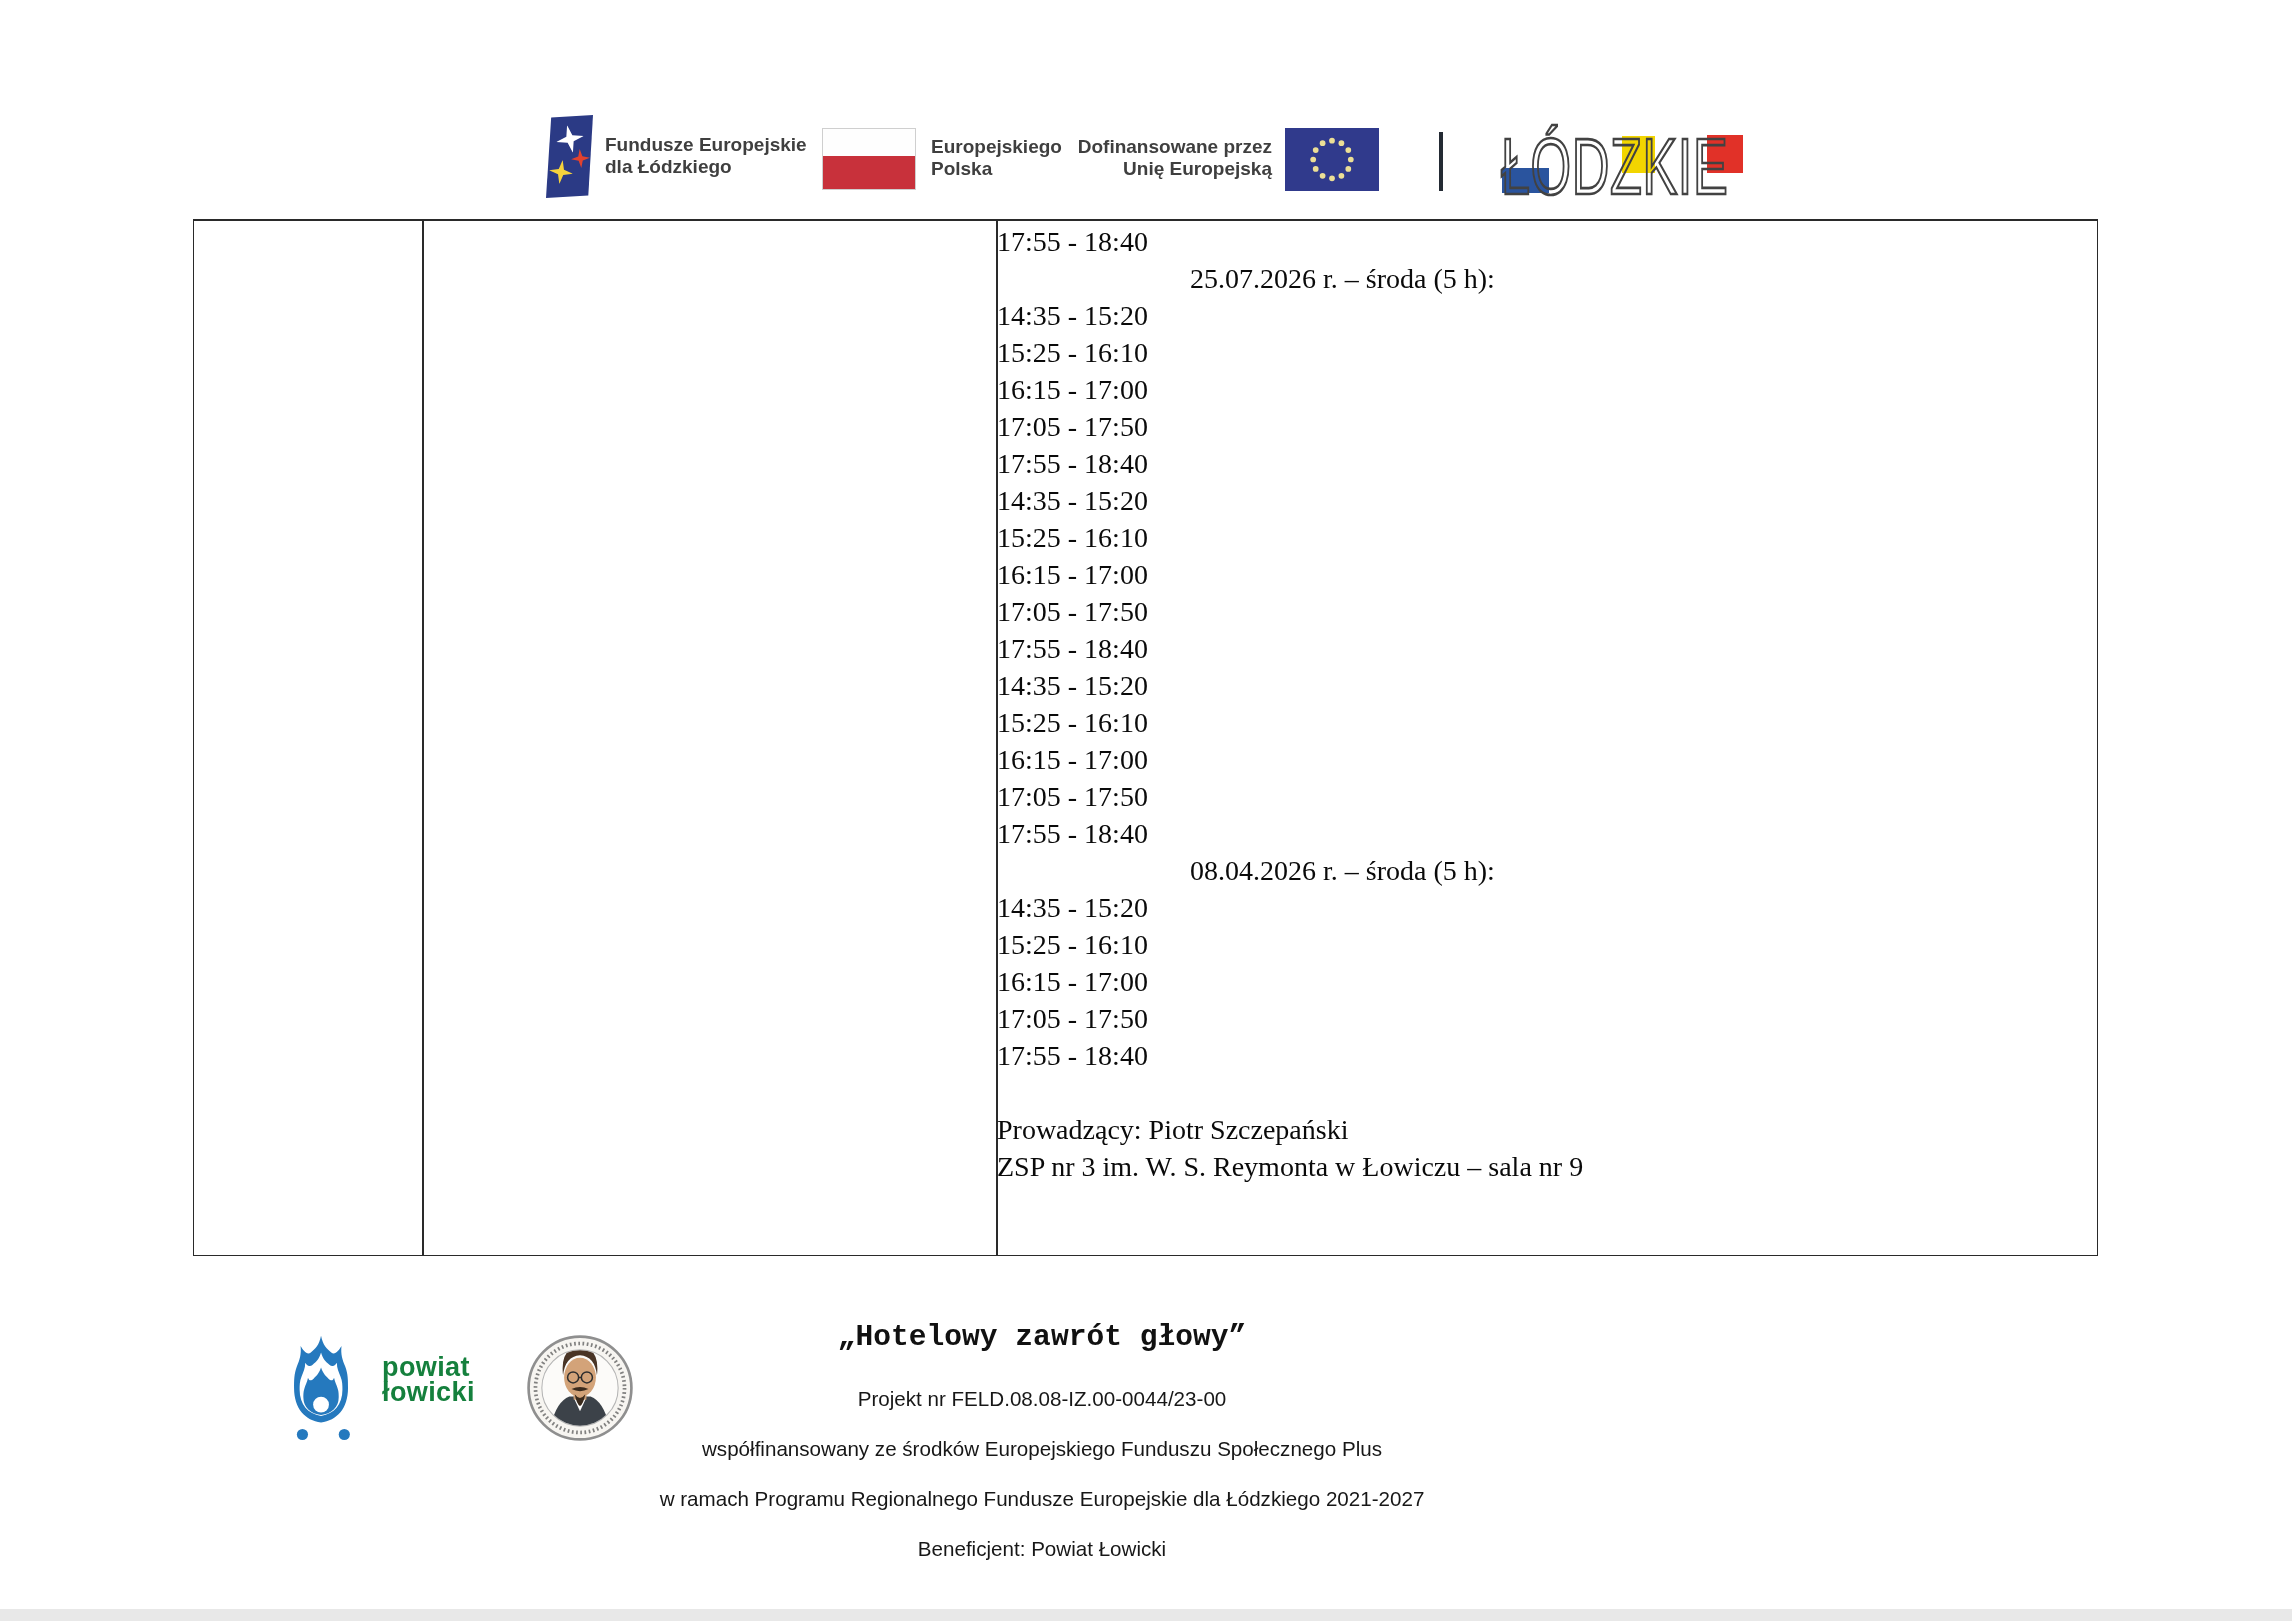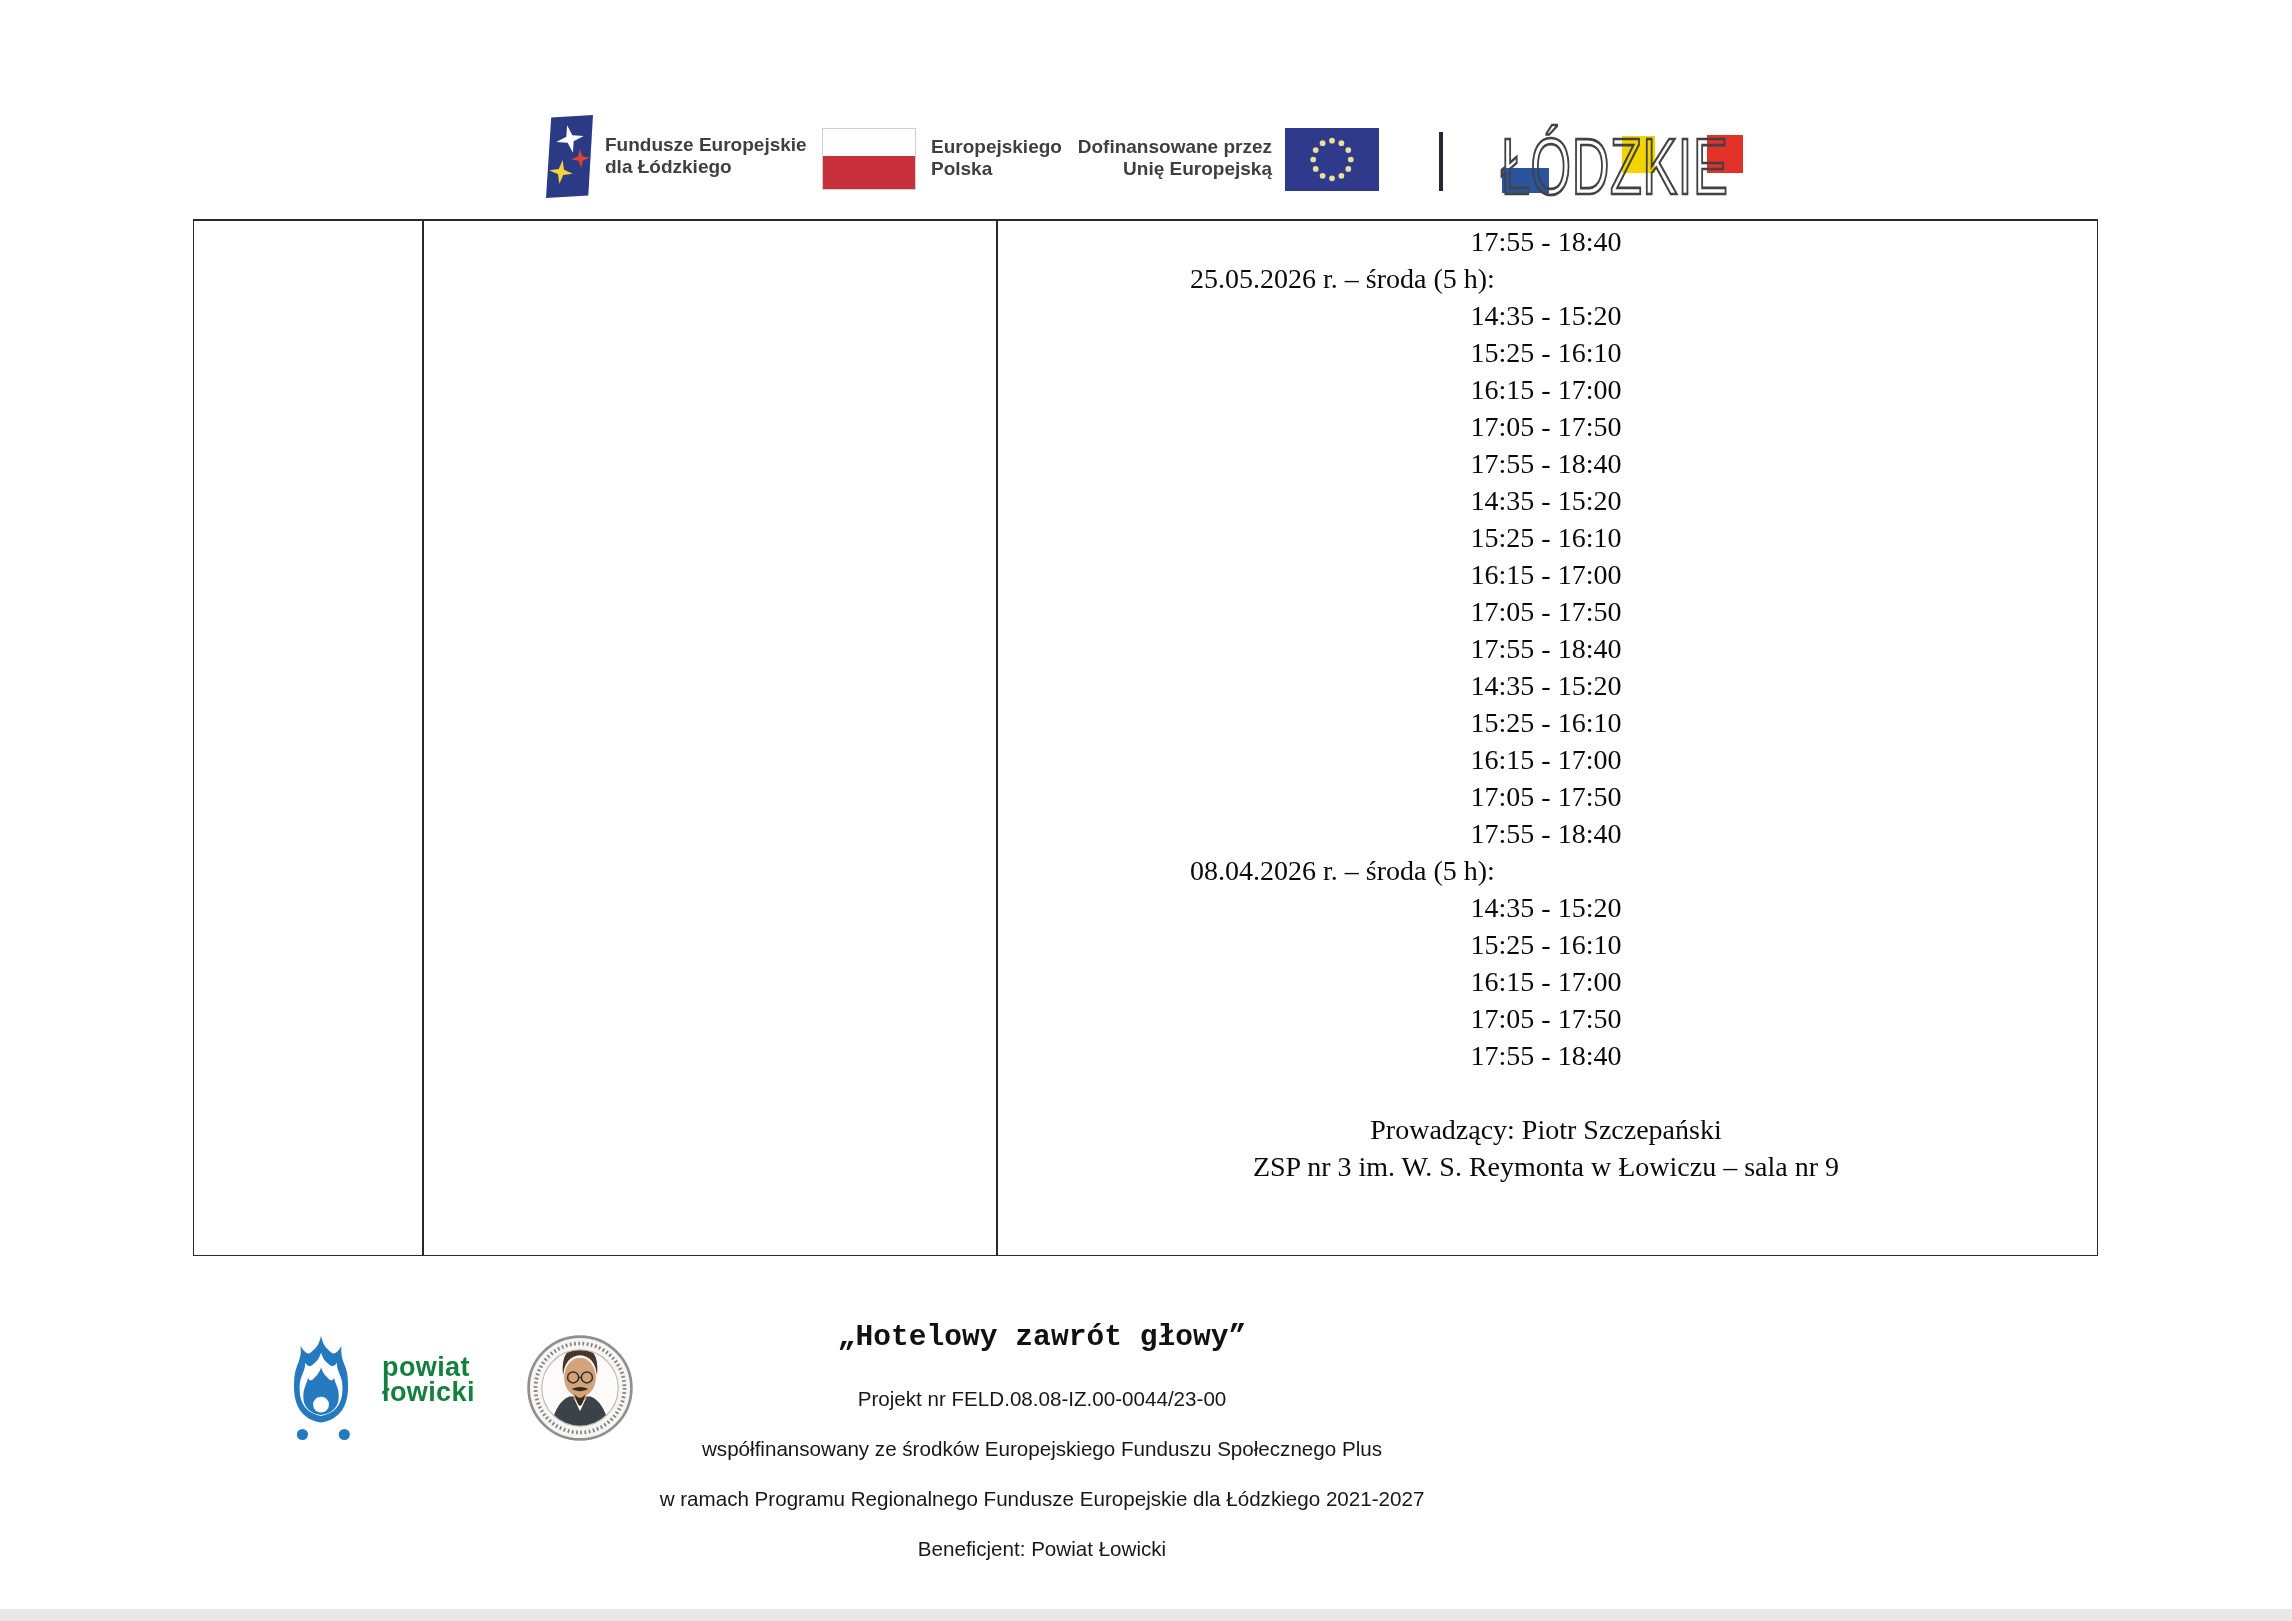--- a/index.html
+++ b/index.html
@@ -32,21 +32,21 @@
   @supports not ((-webkit-text-stroke:1px #000)){.lodzkie-text{color:#424242;}}
 
   
   .schedule-table{position:absolute;left:193px;top:219px;width:1905px;height:1037px;
                   border:1.8px solid #2a2a2a;border-top-width:2.7px;box-sizing:border-box;background:#fff;}
   .col-sep{position:absolute;top:0;bottom:0;width:1.8px;background:#2a2a2a;}
   .col-sep-1{left:228px;}
   .col-sep-2{left:802px;}
   .col3{position:absolute;left:803px;top:0;width:1098px;padding-top:1.8px;}
   .tline{font-size:28px;line-height:37px;white-space:pre;}
-  .tline.time,.tline.center{text-align:center;}
+  .tline.time,.tline.center{}
   .tline.date{text-align:left;padding-left:193px;}
   .tline.blank{height:37px;}
 
   
   .flame-svg{position:absolute;left:292px;top:1334px;}
   .powiat-text{position:absolute;left:382px;top:1355px;font-family:"Liberation Sans","DejaVu Sans",sans-serif;
                font-weight:bold;font-size:27px;line-height:25px;color:#15803d;letter-spacing:0.4px;}
   .emblem{position:absolute;left:527px;top:1335px;width:106px;height:106px;}
   .footer-text{position:absolute;left:415px;top:1317px;width:1254px;text-align:center;}
   .footer-title{font-family:Liberation Mono, monospace;font-weight:bold;
@@ -110,21 +110,21 @@
       <div class="lz-rect lz-red"></div>
       <div class="lodzkie-text">ŁÓDZKIE</div>
     </div>
   </div>
 
   <div class="schedule-table">
     <div class="col-sep col-sep-1"></div>
     <div class="col-sep col-sep-2"></div>
     <div class="col3" id="schedule-content">
         <div class="tline time">17:55 - 18:40</div>
-        <div class="tline date">25.05.2026 r. – środa (5 h):</div>
+        <div class="tline date">25.07.2026 r. – środa (5 h):</div>
         <div class="tline time">14:35 - 15:20</div>
         <div class="tline time">15:25 - 16:10</div>
         <div class="tline time">16:15 - 17:00</div>
         <div class="tline time">17:05 - 17:50</div>
         <div class="tline time">17:55 - 18:40</div>
         <div class="tline time">14:35 - 15:20</div>
         <div class="tline time">15:25 - 16:10</div>
         <div class="tline time">16:15 - 17:00</div>
         <div class="tline time">17:05 - 17:50</div>
         <div class="tline time">17:55 - 18:40</div>

